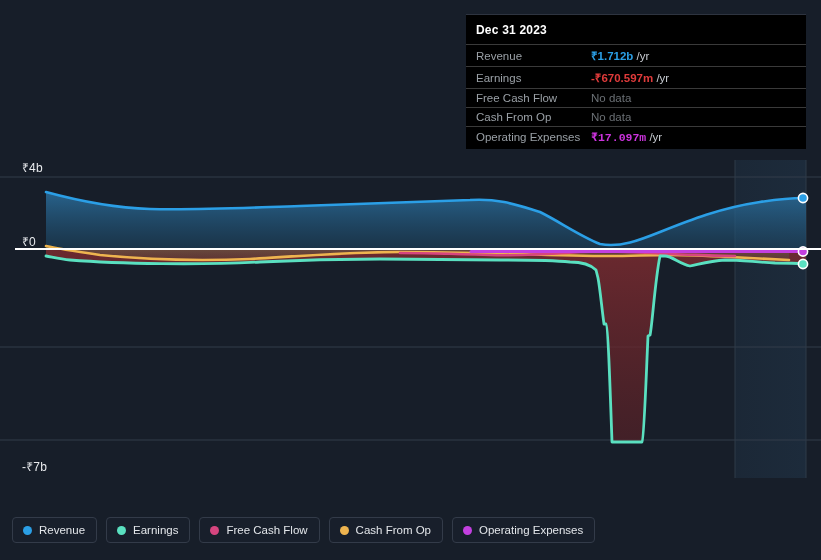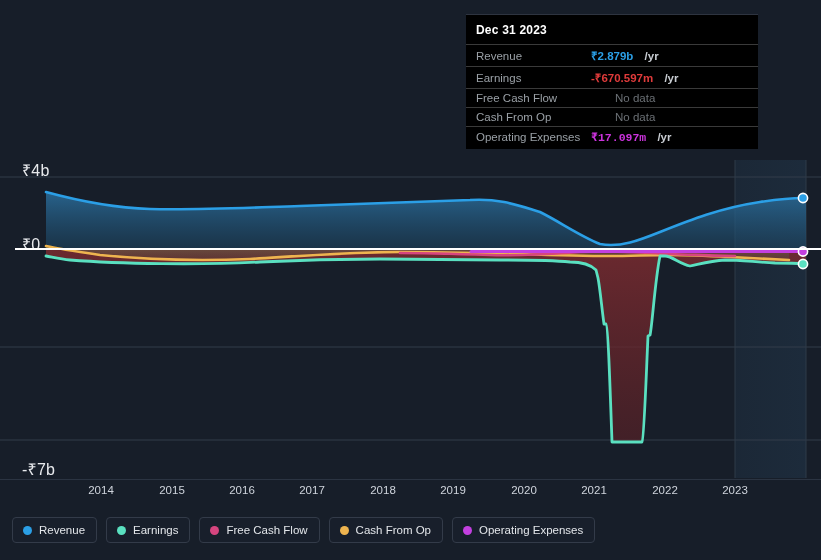--- a/index.html
+++ b/index.html
@@ -12,21 +12,21 @@
   #app { position: relative; width: 821px; height: 560px; background: #171e29; }
 
   
   #plot-area {
     position: absolute; left: 0; top: 160px; width: 821px; height: 318px;
   }
   #plot-svg { position: absolute; left: 0; top: 0; }
 
   
   .y-label {
-    position: absolute; color: #e8eaed; font-size: 16px;
+    position: absolute; color: #e8eaed; font-size: 12px;
     letter-spacing: .2px; white-space: nowrap;
   }
   #y-top  { left: 22px; top: 159px; }
   #y-zero { left: 22px; top: 233px; }
   #y-bot  { left: 22px; top: 458px; }
 
   
   #zero-line {
     position: absolute; left: 15px; top: 248px; width: 806px; height: 1.6px;
     background: #ffffff;
@@ -40,45 +40,45 @@
     position: absolute; left: 0; top: 0; width: 821px; height: 1px;
     background: #2b3442;
   }
   .x-tick {
     position: absolute; top: 5px; color: #cfd4dc; font-size: 11.5px;
     transform: translateX(-50%); white-space: nowrap;
   }
 
   
   #tooltip {
-    position: absolute; left: 466px; top: 14px; width: 292px;
+    position: absolute; left: 466px; top: 14px; width: 340px;
     background: #000000; padding: 0 0 2px 0;
     border-top: 1px solid #2e3440;
   }
   #tt-title {
     color: #ffffff; font-size: 12px; font-weight: bold;
     padding: 8px 0 7px 10px; letter-spacing: .2px;
   }
   .tt-row {
     display: flex; align-items: baseline;
     border-top: 1px solid #3a3a3a;
     padding: 3px 0 3px 10px; min-height: 17px;
   }
   .tt-row.sub { border-top: none; padding-top: 0; padding-bottom: 4px; }
   .tt-key {
     color: #9aa0a6; font-size: 11.5px; width: 115px; flex: 0 0 115px;
     white-space: nowrap;
   }
   .tt-val { font-size: 11.5px; white-space: nowrap; }
-  .tt-val .unit { color: #c8ccd2; font-weight: bold; padding-left: 8px; }
+  .tt-val .unit { color: #c8ccd2; font-weight: normal; }
   .tt-val .amt { font-weight: bold; }
   .v-blue   .amt { color: #2b9fe6; }
   .v-red    .amt { color: #e03b3b; }
   .v-purple .amt { color: #cc33dd; font-family: Liberation Mono, monospace; }
-  .v-nodata .amt { color: #6b7075; font-weight: normal; margin-left: 24px; }
+  .v-nodata .amt { color: #6b7075; font-weight: normal; }
 
   
   #legend {
     position: absolute; left: 12px; top: 517px;
     display: flex; gap: 9px; align-items: center;
   }
   .legend-item {
     display: flex; align-items: center; gap: 7px;
     border: 1px solid #333b49; border-radius: 4px;
     padding: 6px 11px 6px 10px; background: #181f2b;
@@ -176,40 +176,27 @@
       <circle cx="803" cy="104" r="4.6" fill="#5ae0c0" stroke="#ffffff" stroke-width="1.6"></circle>
     </svg>
   </div>
 
   <div class="y-label" id="y-top">₹4b</div>
   <div class="y-label" id="y-zero">₹0</div>
   <div class="y-label" id="y-bot">-₹7b</div>
 
   <div id="zero-line"></div>
 
-  <div id="x-axis">
-    <div id="x-axis-line"></div>
-    <div class="x-tick" style="left:101px">2014</div>
-    <div class="x-tick" style="left:172px">2015</div>
-    <div class="x-tick" style="left:242px">2016</div>
-    <div class="x-tick" style="left:312px">2017</div>
-    <div class="x-tick" style="left:383px">2018</div>
-    <div class="x-tick" style="left:453px">2019</div>
-    <div class="x-tick" style="left:524px">2020</div>
-    <div class="x-tick" style="left:594px">2021</div>
-    <div class="x-tick" style="left:665px">2022</div>
-    <div class="x-tick" style="left:735px">2023</div>
-  </div>
 
   <div id="tooltip">
     <div id="tt-title">Dec 31 2023</div>
 
     <div class="tt-row">
       <div class="tt-key">Revenue</div>
-      <div class="tt-val v-blue"><span class="amt">₹2.879b</span><span class="unit"> /yr</span></div>
+      <div class="tt-val v-blue"><span class="amt">₹1.712b</span><span class="unit"> /yr</span></div>
     </div>
 
     <div class="tt-row">
       <div class="tt-key">Earnings</div>
       <div class="tt-val v-red"><span class="amt">-₹670.597m</span><span class="unit"> /yr</span></div>
     </div>
 
 
     <div class="tt-row">
       <div class="tt-key">Free Cash Flow</div>

